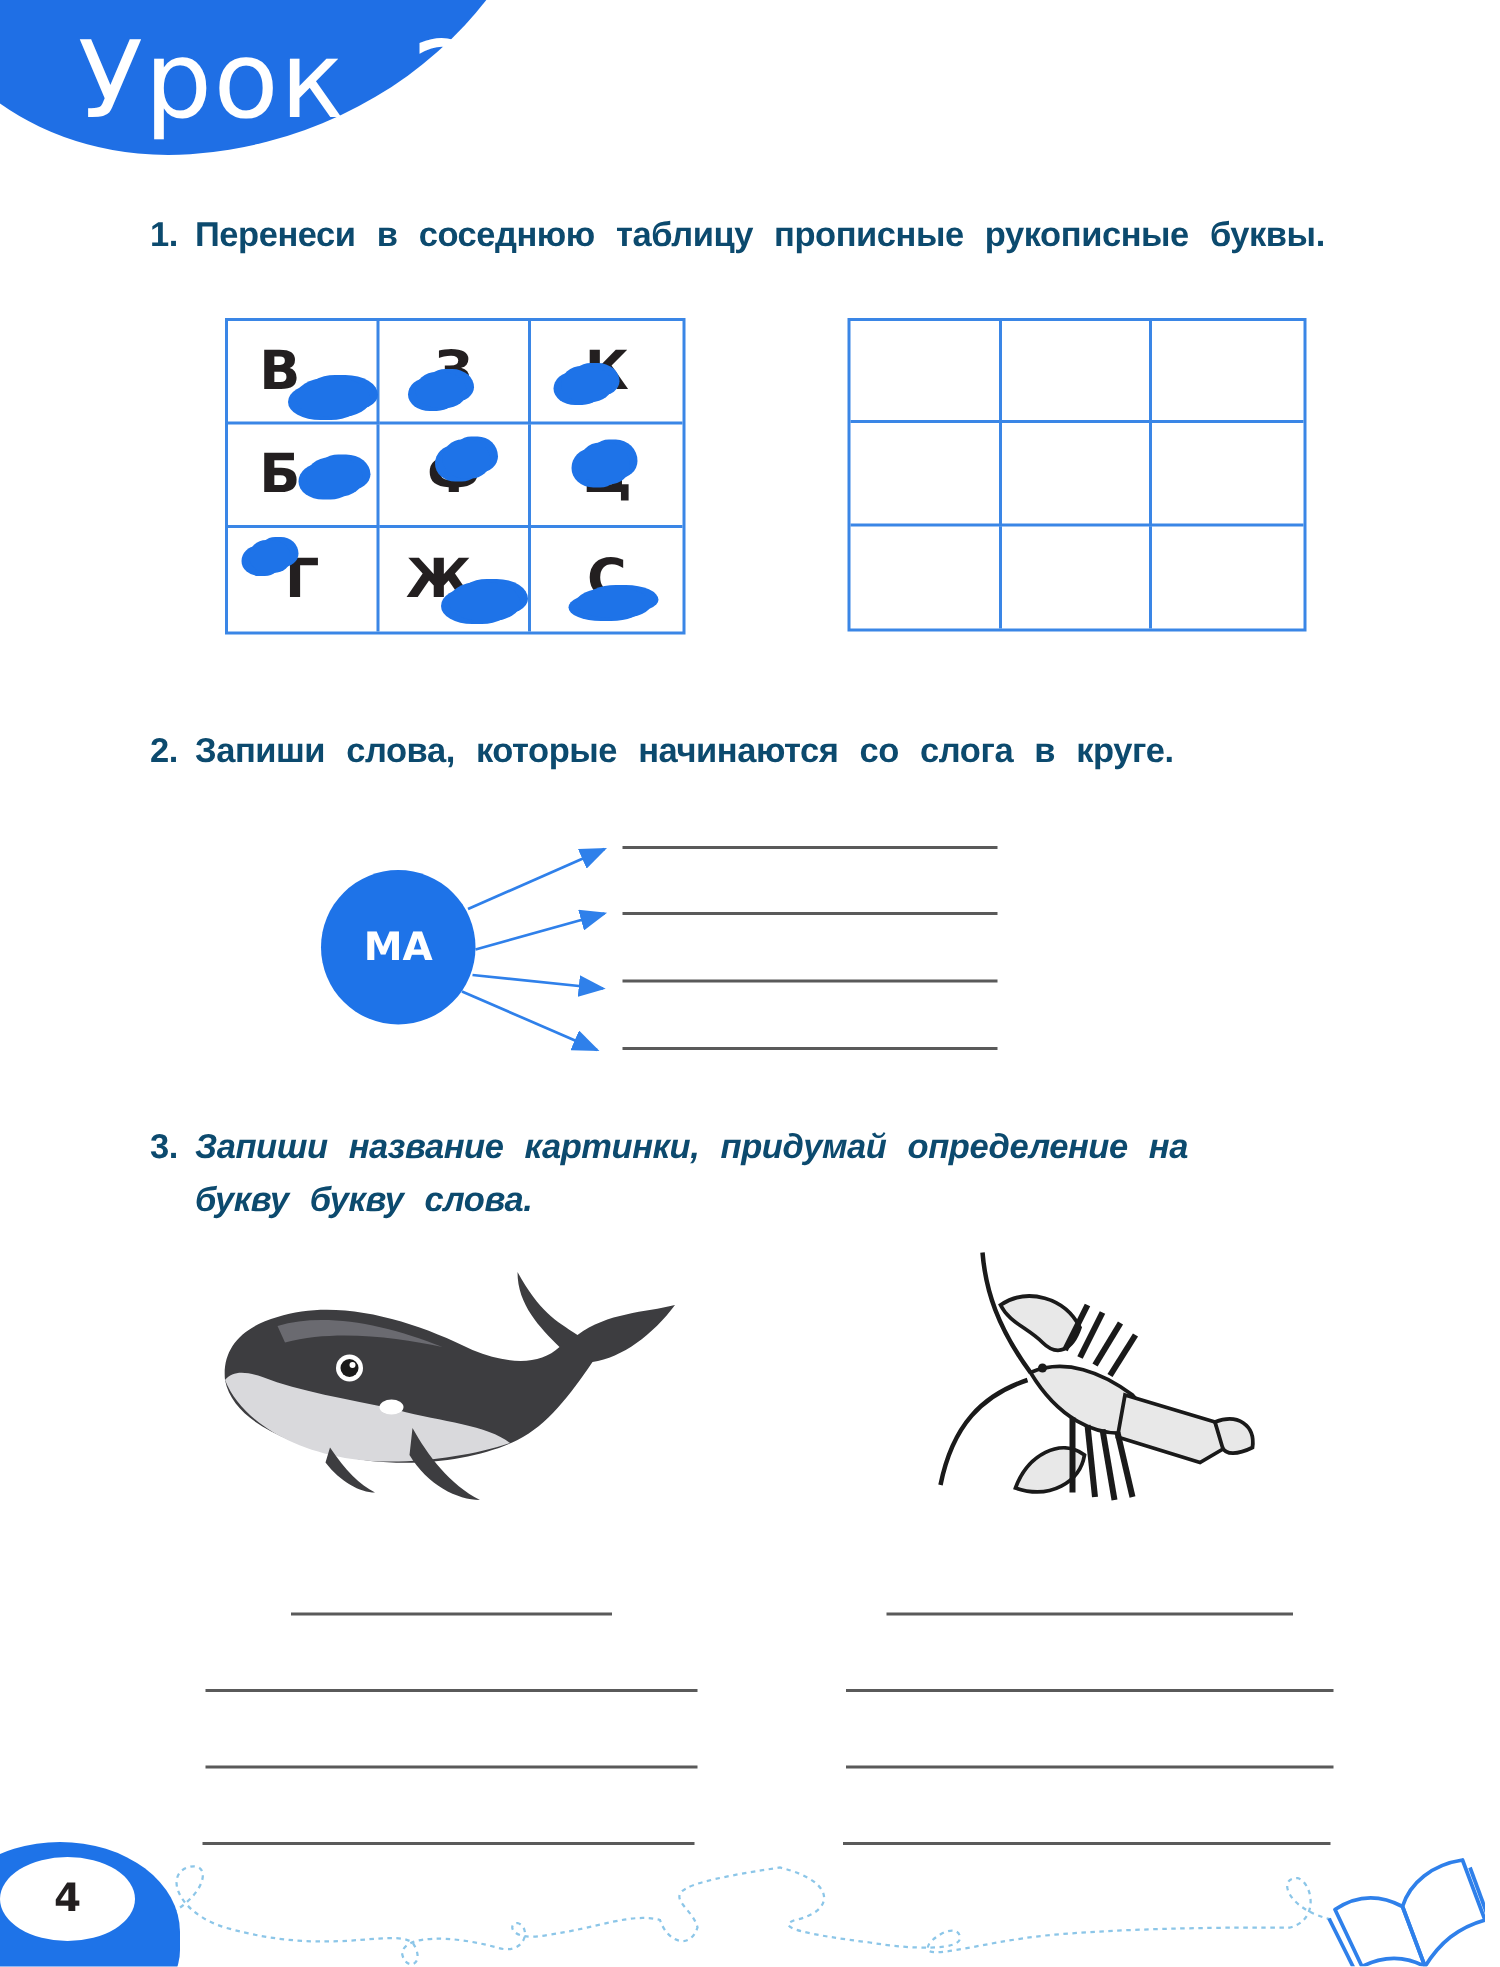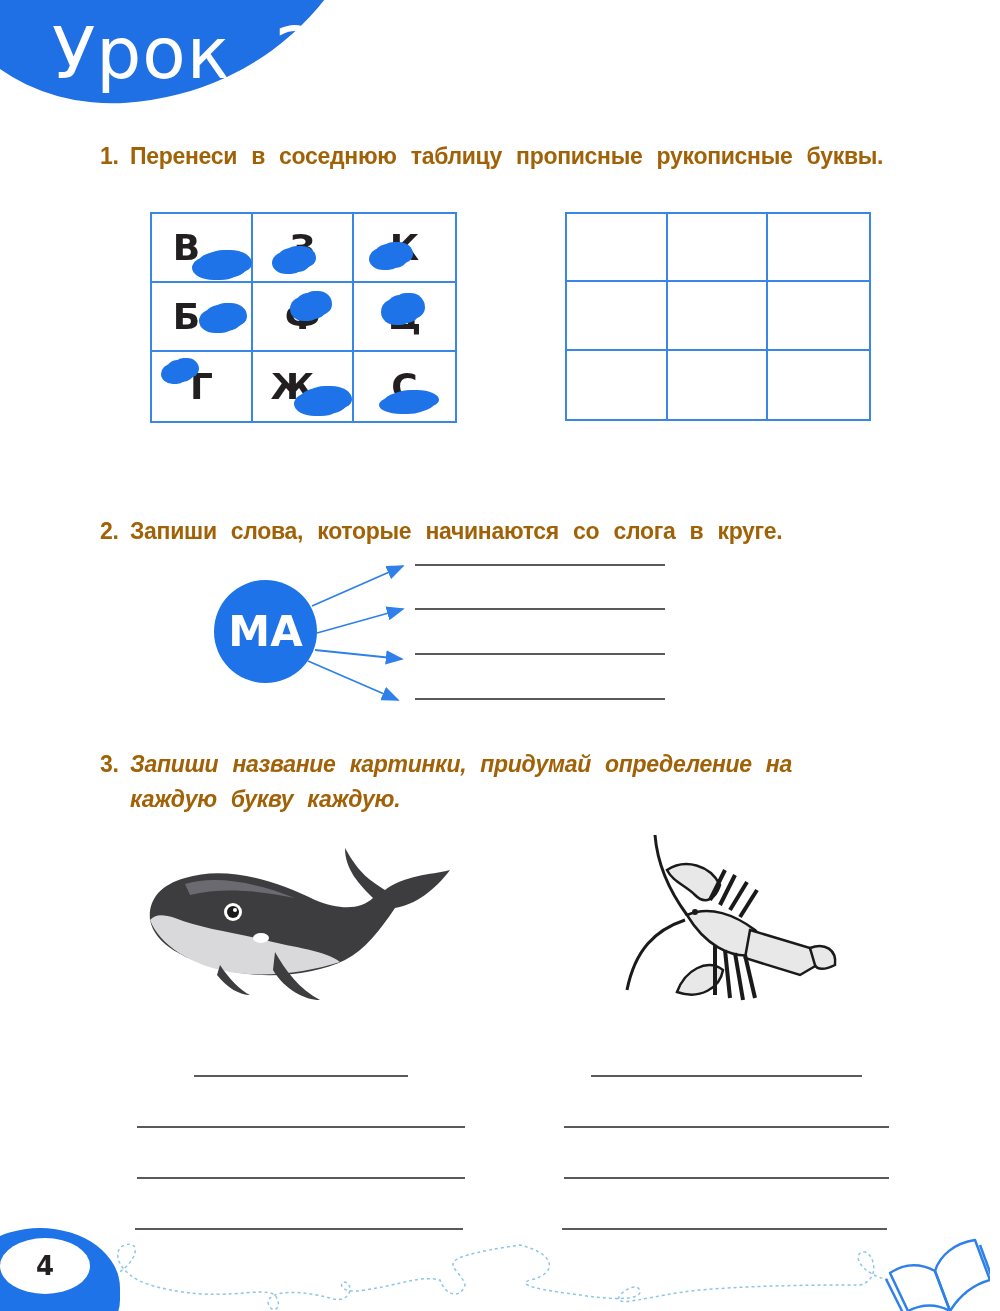--- a/index.html
+++ b/index.html
@@ -13,21 +13,21 @@
   }
   .lesson-title {
     position: absolute; left: 52px; top: 12px;
     font-family: "DejaVu Sans", sans-serif; font-size: 71px; font-weight: normal;
     color: #ffffff; letter-spacing: 1px; word-spacing: 20px;
   }
 
   .task {
     position: absolute; left: 100px; font-size: 23px; font-weight: bold;
     font-family: "Liberation Sans Narrow", "Liberation Sans", sans-serif;
-    color: #a16207; letter-spacing: -0.3px;
+    color: #0c4a6e; letter-spacing: -0.3px;
   }
   .task .num { display: inline-block; width: 30px; }
   .task .txt { word-spacing: 8px; }
   .task-3 { width: 830px; line-height: 35px; }
   .task-3 .txt { text-align: justify; font-style: italic; }
   .task-3 .cont { display: block; padding-left: 30px; }
 
   .grid {
     position: absolute; display: grid;
     grid-template-columns: repeat(3, 1fr); grid-template-rows: repeat(3, 1fr);
@@ -42,21 +42,21 @@
   .grid .cell:nth-child(n+7) { border-bottom: none; }
   .blob {
     position: absolute; background: #1e73e8; border-radius: 45% 50% 45% 50% / 55% 60% 50% 55%;
     box-shadow: 6px -3px 0 -1px #1e73e8, -6px 3px 0 -1px #1e73e8;
   }
 
   .circle {
     position: absolute; left: 214px; top: 580px; width: 103px; height: 103px;
     background: #1e73e8; border-radius: 50%;
     display: flex; align-items: center; justify-content: center;
-    color: #ffffff; font-family: "DejaVu Sans", sans-serif; font-weight: bold; font-size: 42px;
+    color: #ffffff; font-family: "DejaVu Sans", sans-serif; font-weight: bold; font-size: 26px;
   }
   .arrows { position: absolute; left: 0; top: 0; width: 1000px; height: 1311px; pointer-events: none; }
 
   .wline { position: absolute; height: 2px; background: #5a5a5a; }
 
   .page-num-blob {
     position: absolute; left: -40px; top: 1228px; width: 160px; height: 120px;
     background: #1e73e8; border-radius: 50% 50% 40% 40%;
   }
   .page-num-oval {
@@ -120,21 +120,21 @@
   <div class="cell"></div>
   <div class="cell"></div>
   <div class="cell"></div>
   <div class="cell"></div>
   <div class="cell"></div>
   <div class="cell"></div>
   <div class="cell"></div>
   <div class="cell"></div>
 </div>
 
-<div class="task" style="top:487px;margin-top:31px;">
+<div class="task" style="top:487px;">
   <span class="num">2.</span><span class="txt">Запиши слова, которые начинаются со слога в круге.</span>
 </div>
 
 <svg class="arrows" viewBox="0 0 1000 1311">
   <defs>
     <marker id="ah" markerWidth="10" markerHeight="8" refX="9" refY="4" orient="auto">
       <path d="M0,0 L10,4 L0,8 Z" fill="#2f80ea"></path>
     </marker>
   </defs>
   <g stroke="#2f80ea" stroke-width="1.8" fill="none" marker-end="url(#ah)">
@@ -148,21 +148,21 @@
     <span>МА</span>
   </div>
 
 <div class="wline" style="left:415px; top:564px; width:250px;"></div>
 <div class="wline" style="left:415px; top:608px; width:250px;"></div>
 <div class="wline" style="left:415px; top:653px; width:250px;"></div>
 <div class="wline" style="left:415px; top:698px; width:250px;"></div>
 
 <div class="task task-3" style="top:747px;">
   <span class="num">3.</span><span class="txt">Запиши название картинки, придумай определение на</span>
-  <span class="cont txt">каждую букву каждую.</span>
+  <span class="cont txt">букву букву слова.</span>
 </div>
 
 <svg style="position:absolute; left:145px; top:840px;" width="310" height="170" viewBox="0 0 310 170">
   <path d="M200,8 C215,35 225,40 240,50 C260,35 285,35 305,30 C290,50 270,65 250,68 C235,90 220,110 200,120 C170,135 120,140 80,130 C40,120 10,105 5,80 C3,60 15,45 40,38 C80,25 130,40 170,60 C195,70 215,70 228,58 C215,45 200,30 200,8 Z" fill="#3d3d40"></path>
   <path d="M5,80 C15,105 45,125 85,132 C120,138 165,132 195,122 C180,110 150,108 120,100 C85,92 55,88 30,78 C18,74 10,74 5,80 Z" fill="#d9d9dc"></path>
   <path d="M40,44 C70,35 110,42 150,58 C120,52 80,46 45,55 Z" fill="#6a6a70"></path>
   <path d="M130,112 C140,130 155,150 175,160 C160,160 140,150 128,130 Z" fill="#3d3d40"></path>
   <path d="M75,125 C85,140 95,150 105,155 C95,155 82,148 72,135 Z" fill="#3d3d40"></path>
   <circle cx="88" cy="72" r="9" fill="#ffffff"></circle>
   <circle cx="88" cy="72" r="6" fill="#1a1a1a"></circle>

